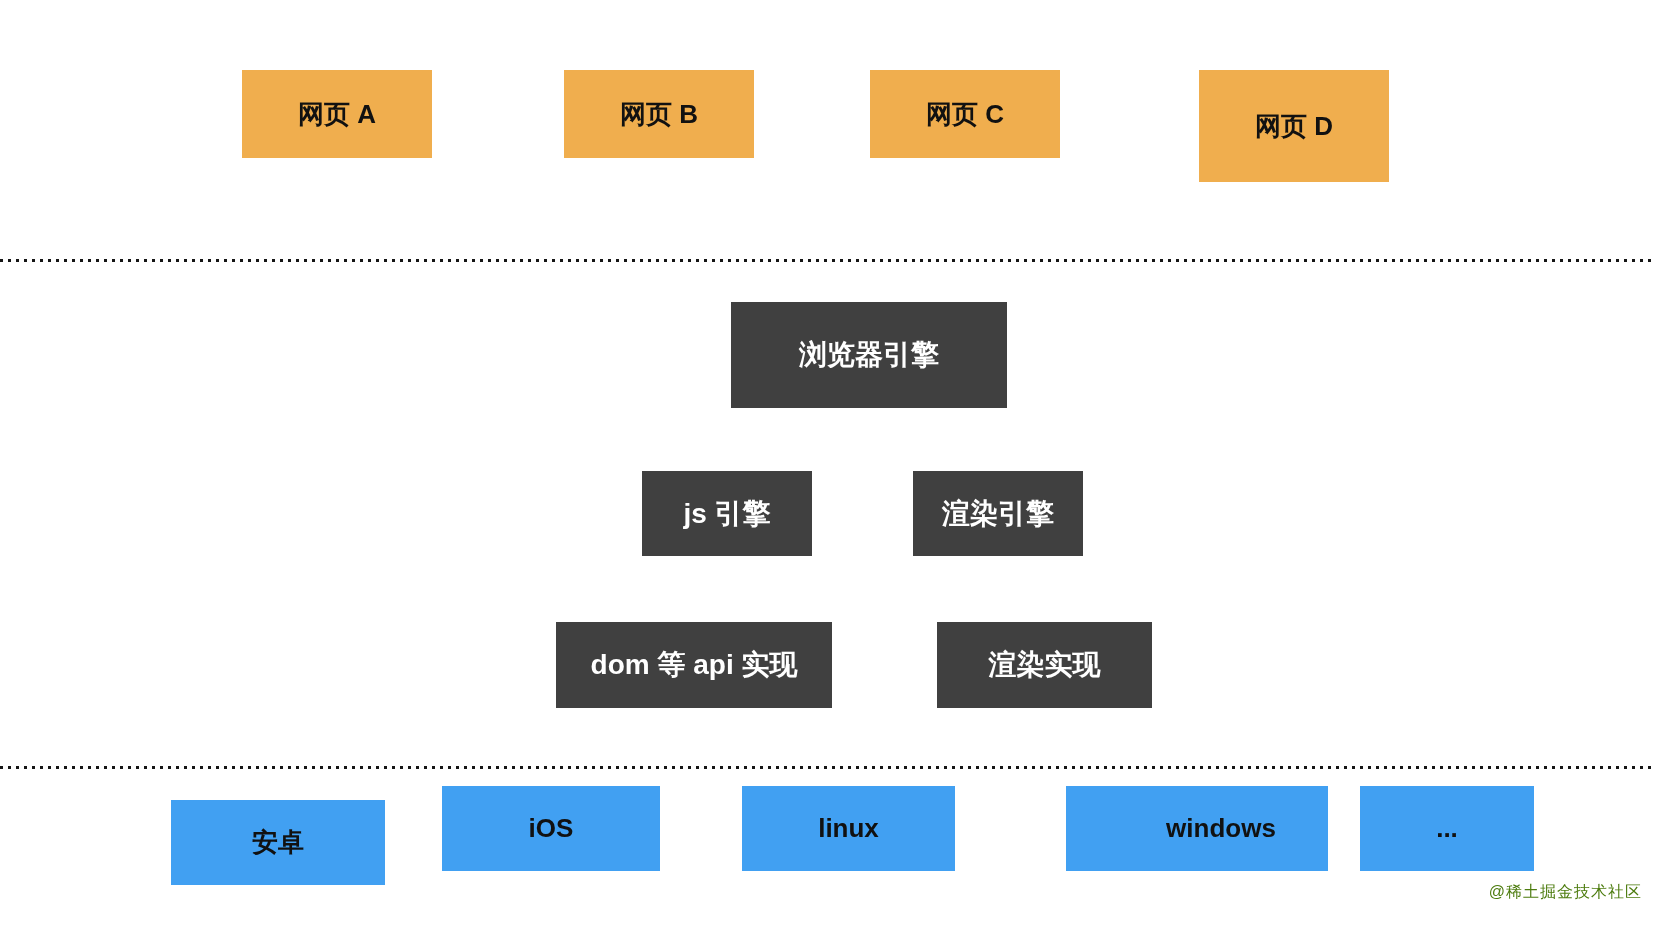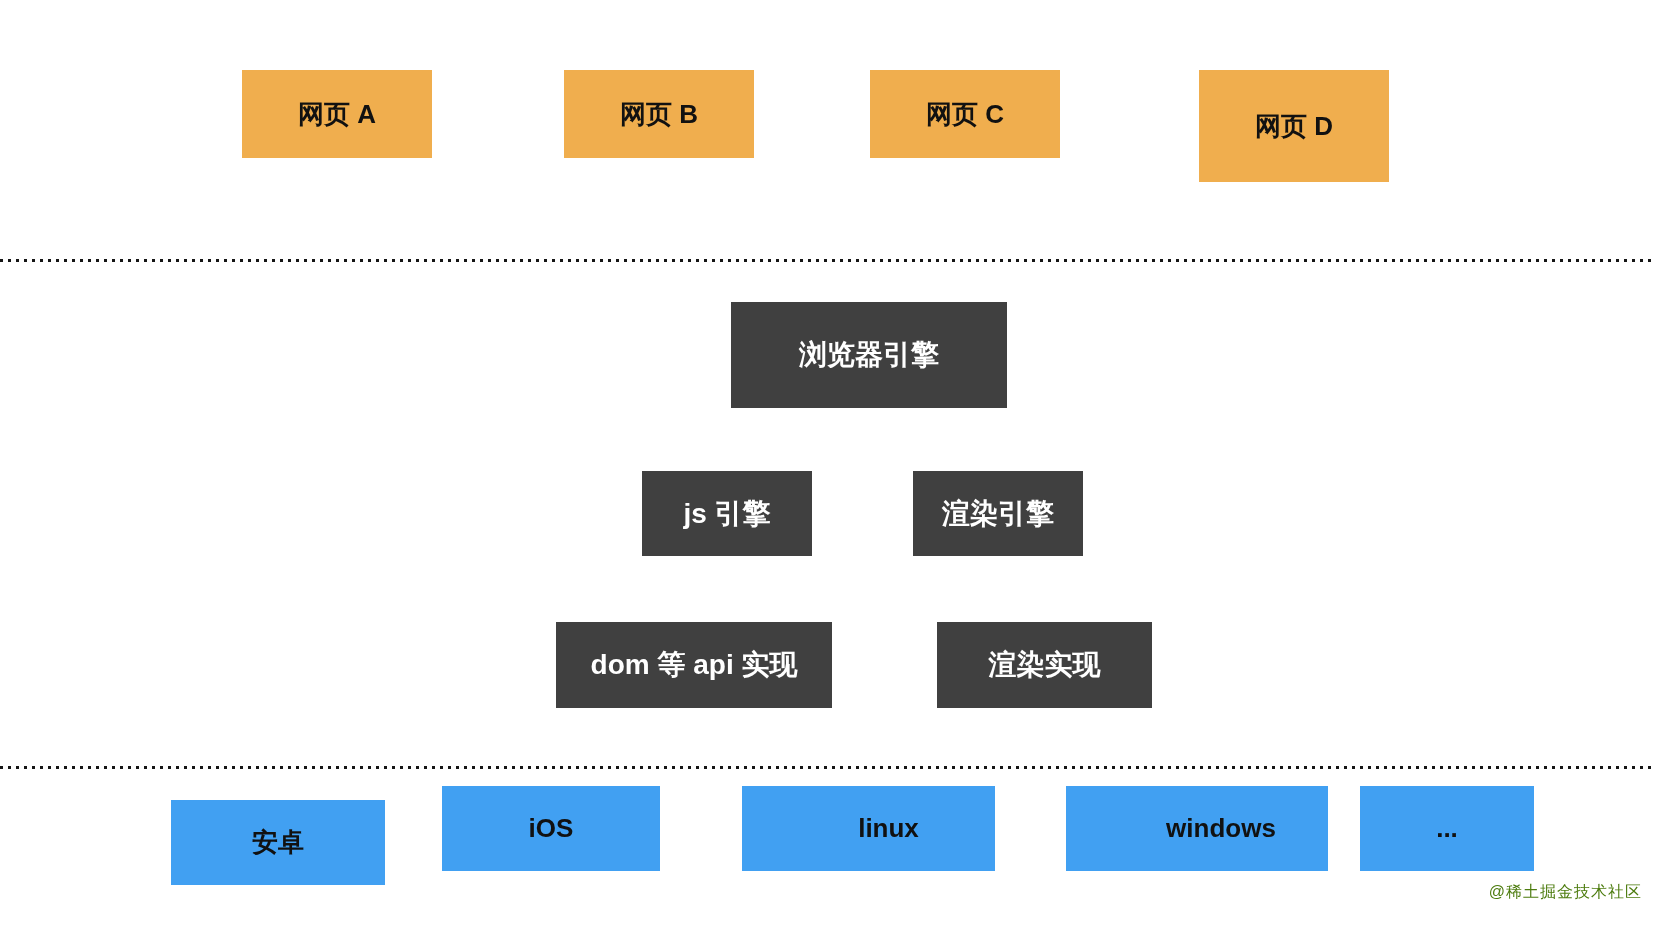--- a/index.html
+++ b/index.html
@@ -56,21 +56,21 @@
   #sep2 { top: 766px; }
   
   #browserEngine { left: 731px; top: 302px; width: 276px; height: 106px; }
   #jsEngine      { left: 642px; top: 471px; width: 170px; height: 85px; }
   #renderEngine  { left: 913px; top: 471px; width: 170px; height: 85px; }
   #domImpl       { left: 556px; top: 622px; width: 276px; height: 86px; }
   #renderImpl    { left: 937px; top: 622px; width: 215px; height: 86px; }
   
   #platAndroid { left: 171px;  top: 786px; width: 214px; height: 85px; margin-top: 14px; }
   #platIos     { left: 442px;  top: 786px; width: 218px; height: 85px; }
-  #platLinux   { left: 742px;  top: 786px; width: 213px; height: 85px; padding-left: 40px; }
+  #platLinux   { left: 742px;  top: 786px; width: 213px; height: 85px; }
   #platWindows { left: 1066px; top: 786px; width: 214px; height: 85px; padding-left: 48px; }
   #platMore    { left: 1360px; top: 786px; width: 174px; height: 85px; }
   
   .watermark {
     position: absolute;
     right: 14px;
     top: 882px;
     font-size: 16px;
     font-weight: normal;
     color: #4d7c0f;

